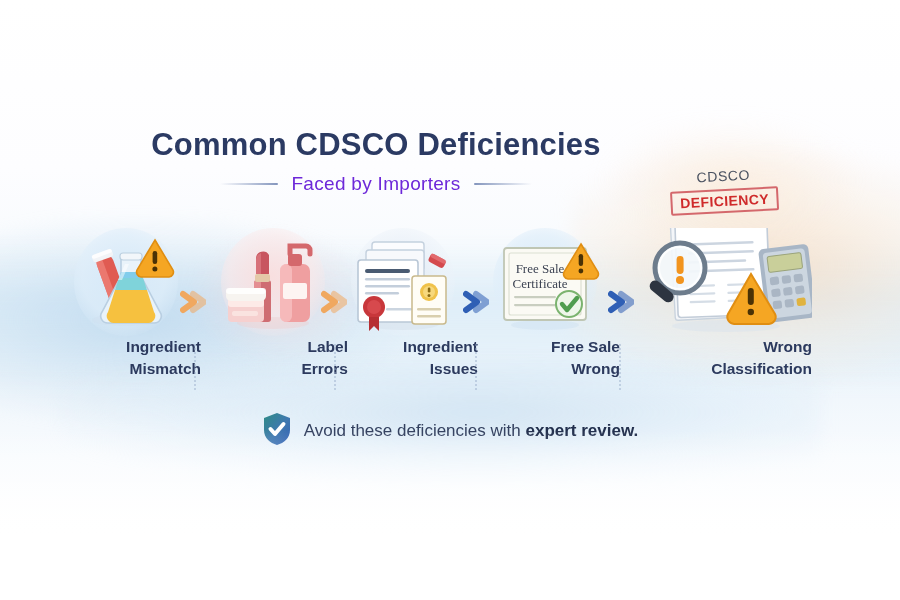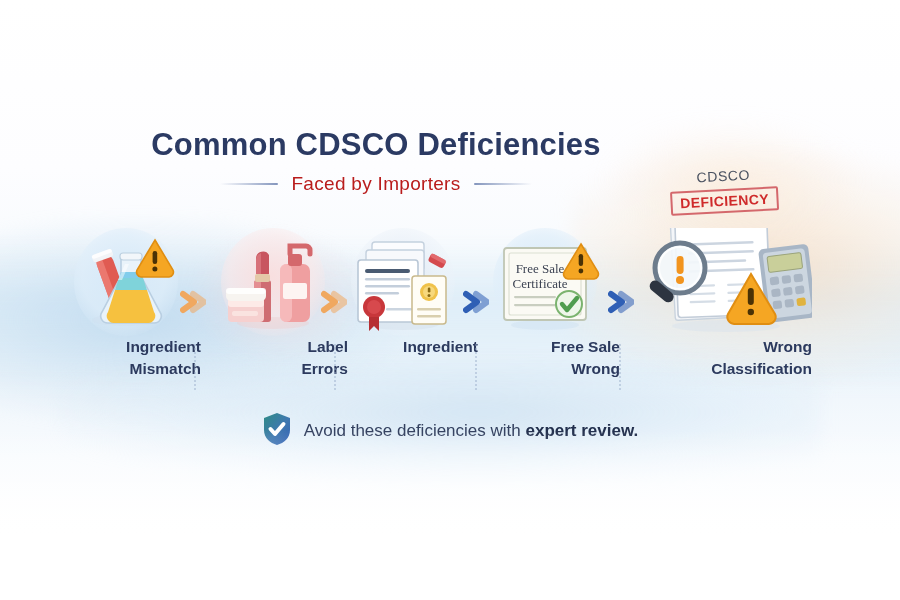--- a/index.html
+++ b/index.html
@@ -33,21 +33,21 @@
     filter:blur(7px);}
   .bg-bottom-fade{position:absolute;left:0;bottom:0;width:900px;height:170px;
     background:linear-gradient(180deg, rgba(255,255,255,0) 0%, #ffffff 62%);}
 
   
   .header{position:absolute;left:0;top:128px;width:752px;text-align:center;}
   .title{font-size:31px;font-weight:bold;color:#2b3a63;letter-spacing:.2px;line-height:1.1;}
   .subtitle-row{display:flex;align-items:center;justify-content:center;gap:13px;margin-top:11px;}
   .sub-rule{width:58px;height:2px;background:linear-gradient(90deg,rgba(110,131,177,0),rgba(110,131,177,.85));border-radius:2px;}
   .sub-rule.r{background:linear-gradient(90deg,rgba(110,131,177,.85),rgba(110,131,177,0));}
-  .subtitle{font-size:19px;color:#b91c1c;letter-spacing:.3px;}
+  .subtitle{font-size:19px;color:#6d28d9;letter-spacing:.3px;}
 
   
   .strip{position:absolute;left:0;top:228px;width:900px;height:170px;}
   .step{position:absolute;top:0;width:150px;text-align:right;}
   .art{position:relative;width:150px;height:108px;}
   .halo{position:absolute;left:50%;top:50%;transform:translate(-50%,-50%);
     width:104px;height:108px;border-radius:50%;}
   .halo.blue{background:radial-gradient(circle at 48% 45%, rgba(214,233,248,.95) 0%, rgba(223,238,250,.72) 52%, rgba(255,255,255,0) 78%);}
   .halo.pink{background:radial-gradient(circle at 48% 45%, rgba(250,222,222,.92) 0%, rgba(251,233,233,.62) 52%, rgba(255,255,255,0) 78%);}
   .halo.grey{background:radial-gradient(circle at 48% 45%, rgba(226,234,244,.92) 0%, rgba(236,242,249,.62) 52%, rgba(255,255,255,0) 78%);}
@@ -182,20 +182,21 @@
           <rect x="89" y="87" width="24" height="2.4" rx="1.2" fill="#d9cfae"></rect>
 
           <g transform="rotate(28 108 34)">
             <rect x="100" y="28" width="17" height="9" rx="3" fill="#d4494d"></rect>
             <rect x="100" y="28" width="17" height="4" rx="2" fill="#e8787b" opacity=".7"></rect>
           </g>
         </svg>
       </div>
       <div class="caption">
         <div>Ingredient</div>
+        <div>Issues</div>
       </div>
     </div>
 
     <div class="step" style="left:470px">
       <div class="art">
         <div class="halo blue"></div>
         <svg width="150" height="108" viewBox="0 0 150 108">
           <ellipse cx="75" cy="97" rx="34" ry="5" fill="#cfe0ef" opacity=".45"></ellipse>
           <rect x="34" y="20" width="82" height="72" rx="3" fill="#fbfaf4" stroke="#bfc6b4" stroke-width="1.8"></rect>
           <rect x="39" y="25" width="72" height="62" rx="2" fill="none" stroke="#dcdfd2" stroke-width="1.2"></rect>

